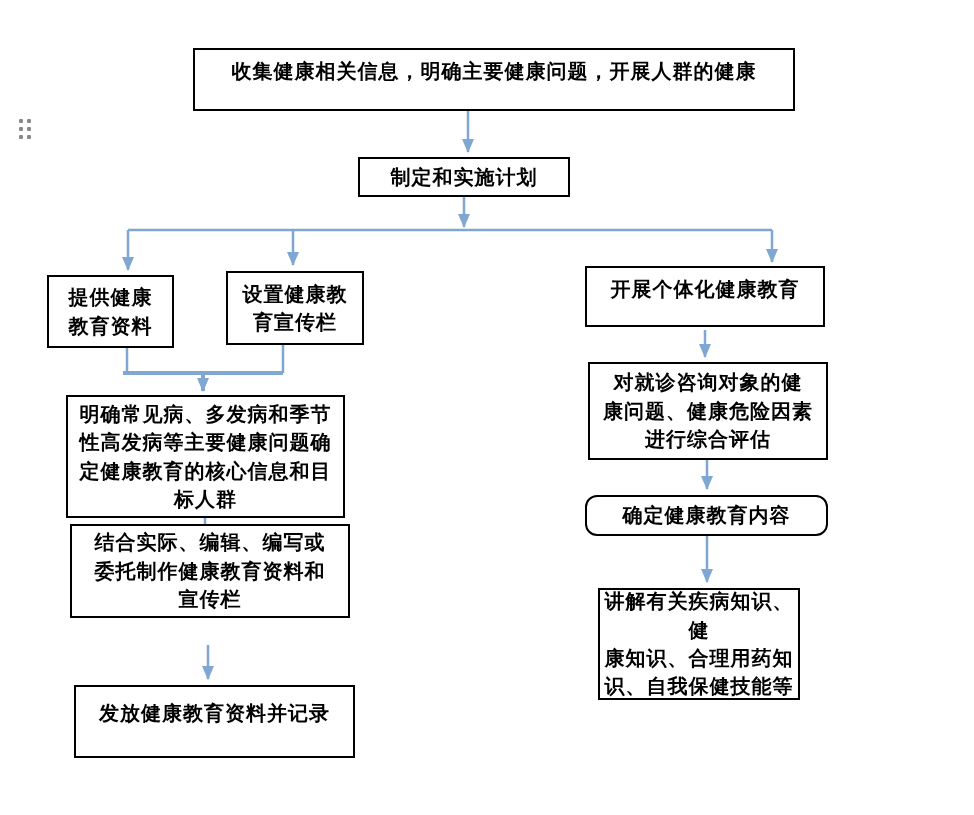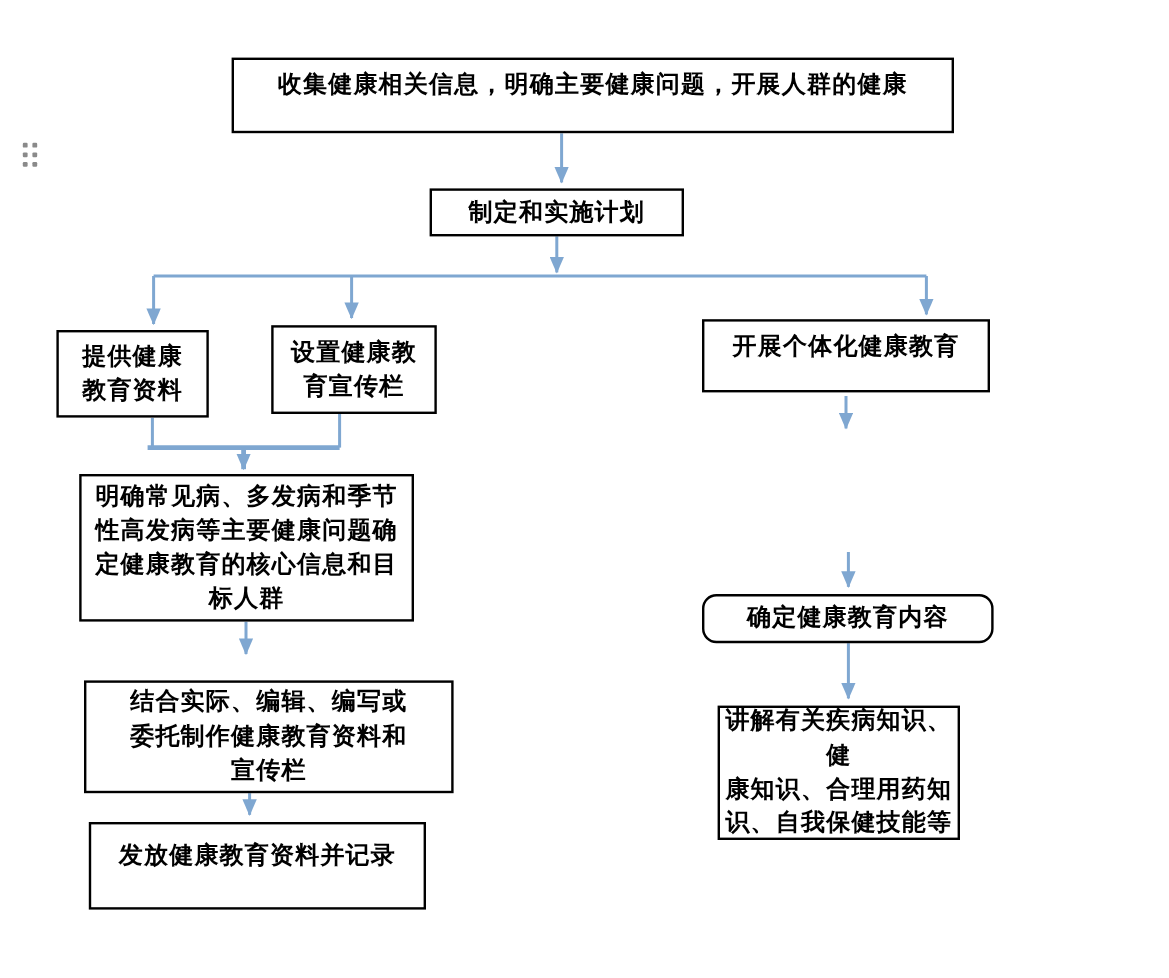--- a/index.html
+++ b/index.html
@@ -114,30 +114,35 @@
     <span class="box-label">开展个体化健康教育</span>
   </div>
 
   <div class="box" style="left:66px;top:395px;width:279px;height:123px;">
     <span class="box-label">明确常见病、多发病和季节
 性高发病等主要健康问题确
 定健康教育的核心信息和目
 标人群</span>
   </div>
 
-  <div class="box" style="left:70px;top:567px;width:308px;height:94px;">
+  <div class="box" style="left:70px;top:524px;width:280px;height:94px;">
     <span class="box-label">结合实际、编辑、编写或
 委托制作健康教育资料和
 宣传栏</span>
   </div>
 
   <div class="box v-top" style="left:74px;top:685px;width:281px;height:73px;padding-top:12px;">
     <span class="box-label">发放健康教育资料并记录</span>
   </div>
 
+  <div class="box" style="left:588px;top:362px;width:240px;height:98px;">
+    <span class="box-label">对就诊咨询对象的健
+康问题、健康危险因素
+进行综合评估</span>
+  </div>
 
   <div class="box" style="left:585px;top:495px;width:243px;height:41px;border-radius:12px;">
     <span class="box-label">确定健康教育内容</span>
   </div>
 
   <div class="box" style="left:598px;top:588px;width:202px;height:112px;">
     <span class="box-label">讲解有关疾病知识、健
 康知识、合理用药知
 识、自我保健技能等</span>
   </div>

